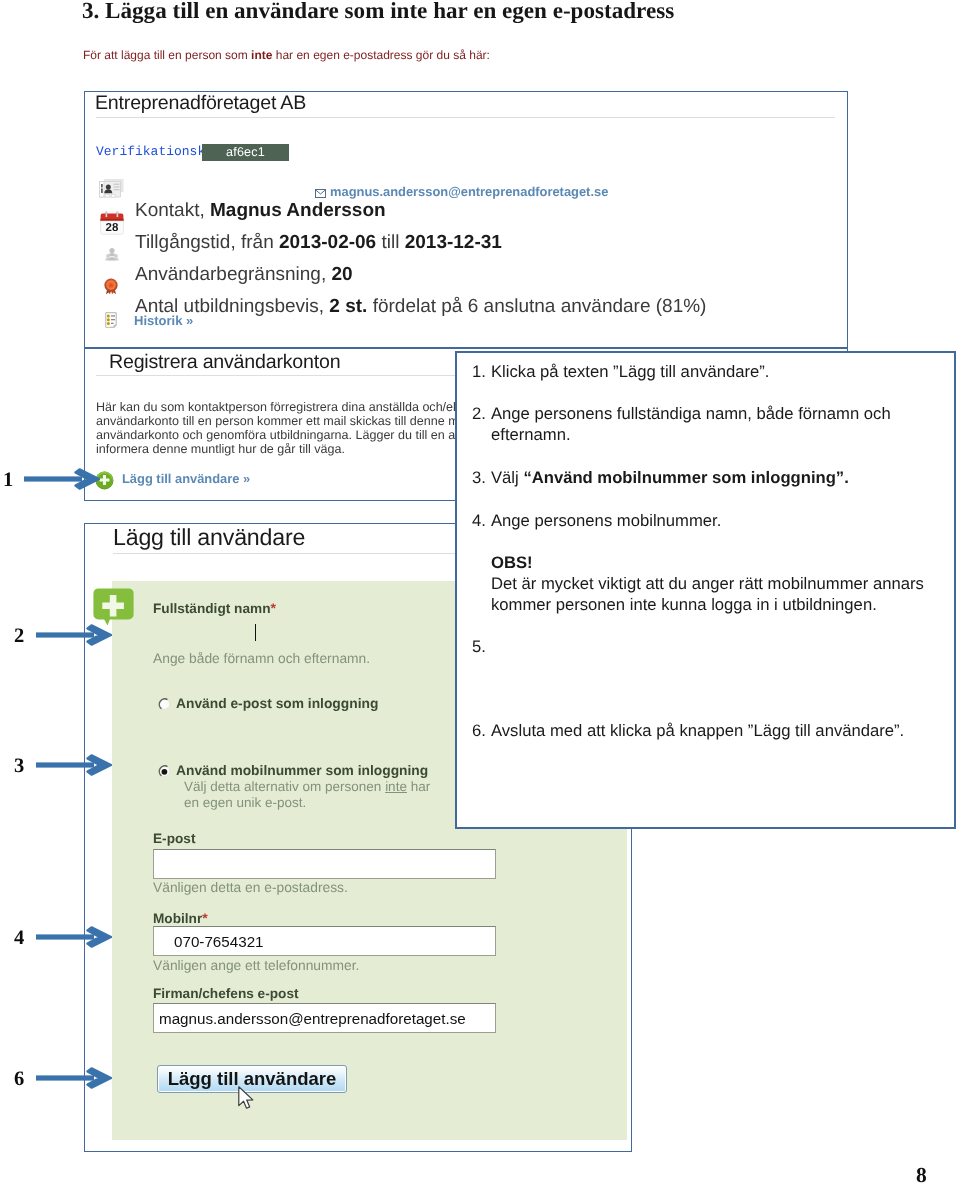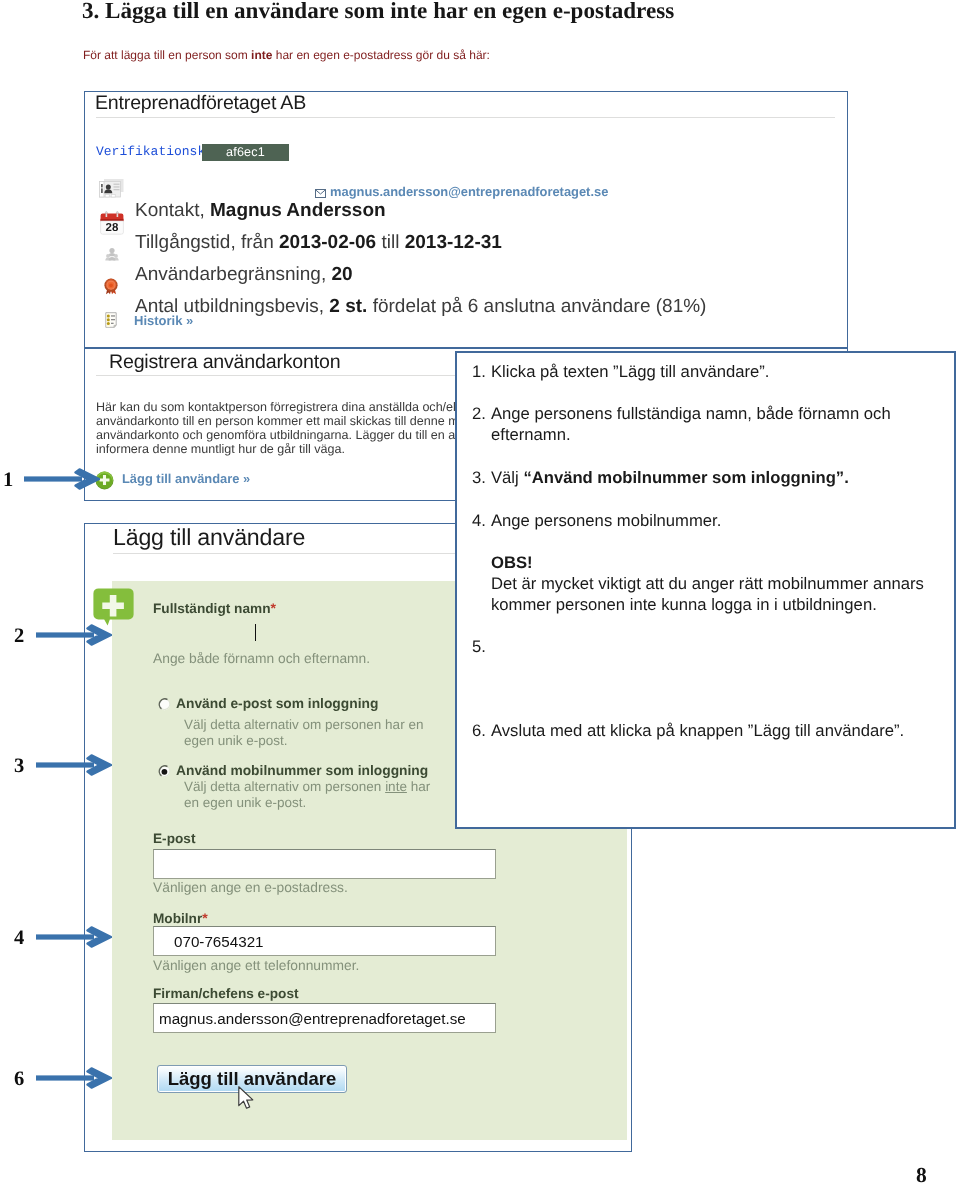--- a/index.html
+++ b/index.html
@@ -248,38 +248,37 @@
     <div class="p3-radio-row" style="top:172px">
       <span class="p3-radio">
         <svg viewBox="0 0 13 13" width="13" height="13">
             <circle cx="6.5" cy="6.7" r="5.5" fill="#fcfdfa"></circle>
             <path d="M9.6 1.6A5.5 5.5 0 0 0 3.6 10.8" fill="none" stroke="#5e6458" stroke-width="1.5"></path>
             <path d="M3.6 10.8a5.5 5.5 0 0 0 6-9.2" fill="none" stroke="#dfe5d5" stroke-width="1.1"></path>
           </svg>
       </span>
       <span class="p3-radio-lbl">Använd e-post som inloggning</span>
     </div>
-    <div class="p3-sub" style="top:193px">Välj detta alternativ om personen har en egen unik e-post.</div>
 
     <div class="p3-radio-row" style="top:239px">
       <span class="p3-radio">
         <svg viewBox="0 0 13 13" width="13" height="13">
             <circle cx="6.5" cy="6.7" r="5.5" fill="#fcfdfa"></circle>
             <path d="M9.6 1.6A5.5 5.5 0 0 0 3.6 10.8" fill="none" stroke="#5e6458" stroke-width="1.5"></path>
             <path d="M3.6 10.8a5.5 5.5 0 0 0 6-9.2" fill="none" stroke="#dfe5d5" stroke-width="1.1"></path>
             <circle cx="6.4" cy="6.8" r="2.9" fill="#151515"></circle>
           </svg>
       </span>
       <span class="p3-radio-lbl">Använd mobilnummer som inloggning</span>
     </div>
     <div class="p3-sub" style="top:255px"><span>Välj detta alternativ om personen </span><u>inte</u><span> har en egen unik e-post.</span></div>
 
     <div class="p3-lbl" style="top:307px">E-post</div>
     <input class="p3-input" style="top: 325px;" value="">
-    <div class="p3-hint" style="top:356px">Vänligen ange en e-postadress.</div>
+    <div class="p3-hint" style="top:356px">Vänligen detta en e-postadress.</div>
 
     <div class="p3-lbl" style="top:386px"><span>Mobilnr</span><span class="req">*</span></div>
     <input class="p3-input" style="top: 402px; padding-left: 20px;" value="070-7654321">
     <div class="p3-hint" style="top:434px">Vänligen ange ett telefonnummer.</div>
 
     <div class="p3-lbl" style="top:462px">Firman/chefens e-post</div>
     <input class="p3-input" style="top: 479px;" value="magnus.andersson@entreprenadforetaget.se">
 
     <button class="p3-btn">Lägg till användare</button>
     <span class="cursor">

